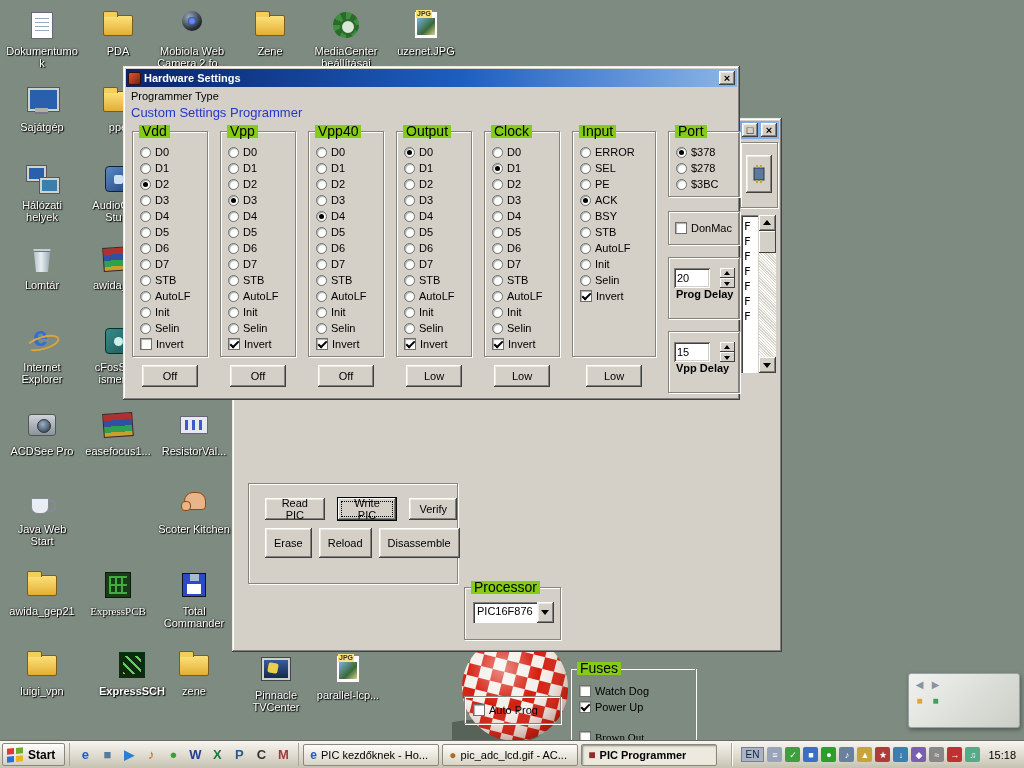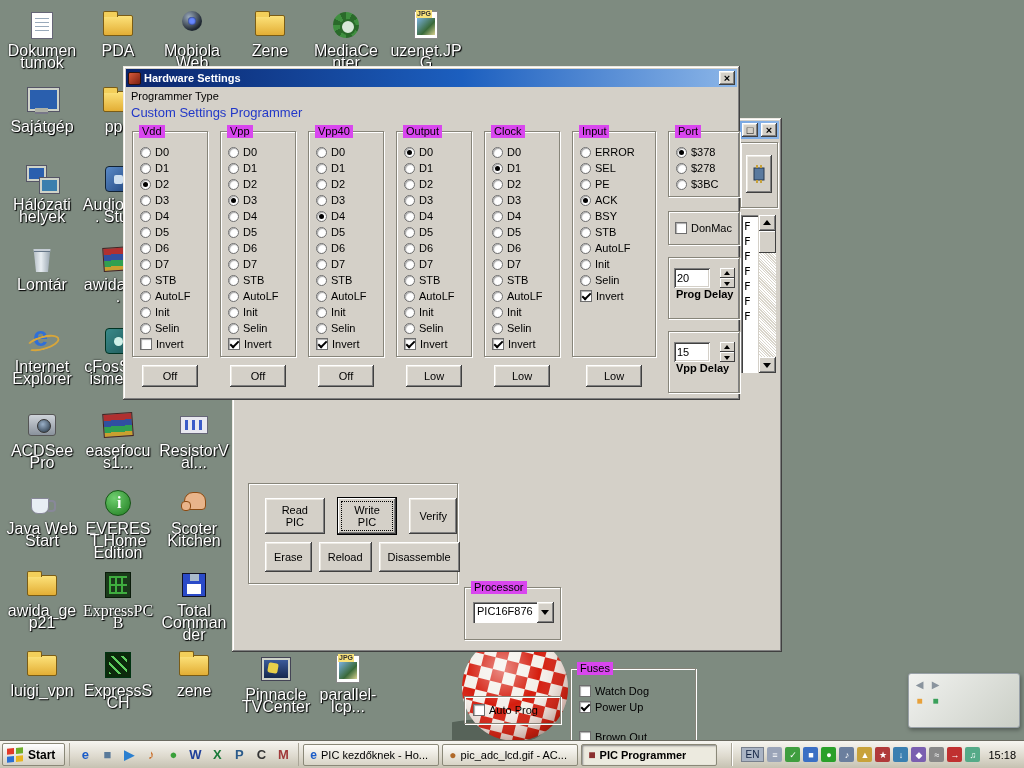--- a/index.html
+++ b/index.html
@@ -2,21 +2,21 @@
 <html><head>
 <meta charset="utf-8">
 <style>
 *{margin:0;padding:0;box-sizing:border-box;}
 html,body{width:1024px;height:768px;overflow:hidden;}
 body{font-family:"Liberation Sans",sans-serif;background:#7e8b80;position:relative;font-size:11px;}
 .abs{position:absolute;}
 
 .dicon{position:absolute;width:72px;text-align:center;cursor:pointer;z-index:2;}
 .dicon-img{width:36px;height:34px;margin:0 auto;position:relative;display:flex;align-items:center;justify-content:center;}
-.dicon-label{margin-top:3px;font-size:16px;color:#fff;text-shadow:1px 1px 1px #000,0 0 2px #000;line-height:12px;word-wrap:break-word;}
+.dicon-label{margin-top:3px;font-size:11px;color:#fff;text-shadow:1px 1px 1px #000,0 0 2px #000;line-height:12px;word-wrap:break-word;}
 .ic{position:relative;}
 .t-folder{width:30px;height:21px;background:linear-gradient(#fce27a,#e3ae35);border:1px solid #7a5c16;border-radius:1px 2px 2px 2px;}
 .t-folder::before{content:"";position:absolute;top:-5px;left:-1px;width:13px;height:5px;background:#f3cf5a;border:1px solid #7a5c16;border-bottom:none;border-radius:2px 2px 0 0;}
 .t-doc{width:22px;height:27px;background:#fff;border:1px solid #667;}
 .t-doc::before{content:"";position:absolute;left:3px;top:5px;width:14px;height:15px;background:repeating-linear-gradient(#9ab 0 1px,transparent 1px 4px);}
 .t-computer{width:28px;height:26px;}
 .t-computer::before{content:"";position:absolute;left:0;top:0;width:27px;height:19px;background:#2a5fae;border:2px solid #cfd3c8;box-shadow:0 0 0 1px #556;}
 .t-computer::after{content:"";position:absolute;left:7px;top:20px;width:13px;height:4px;background:#aeb2a6;box-shadow:0 2px 0 #778;}
 .t-network{width:30px;height:26px;}
 .t-network::before{content:"";position:absolute;left:0;top:0;width:15px;height:11px;background:#2a5fae;border:2px solid #cfd3c8;box-shadow:0 0 0 1px #556;}
@@ -62,21 +62,21 @@
 .t-pinnacle::after{content:"";position:absolute;left:4px;top:3px;width:10px;height:10px;background:#e8d04a;border-radius:2px;transform:rotate(10deg);}
 
 .win{position:absolute;background:#d4d0c8;box-shadow:inset -1px -1px 0 #404040,inset 1px 1px 0 #ece9e2,inset -2px -2px 0 #808080,inset 2px 2px 0 #fff;padding:3px;}
 .tbar{height:18px;display:flex;align-items:center;gap:3px;padding:0 2px;background:linear-gradient(90deg,#0a246a,#1c5fbf 55%,#8cb6e8);}
 .tbar-title{color:#fff;font-size:11px;font-weight:bold;flex:1;white-space:nowrap;overflow:hidden;}
 .tbar-btn{width:16px;height:14px;font-size:9px;font-weight:bold;color:#000;line-height:12px;padding:0;}
 .appicon{width:13px;height:13px;background:linear-gradient(135deg,#d85a3a,#7a1f10);border:1px solid #30110a;border-radius:2px;flex:0 0 auto;}
 .btn{background:#d4d0c8;box-shadow:inset -1px -1px 0 #404040,inset 1px 1px 0 #fff,inset -2px -2px 0 #808080,inset 2px 2px 0 #ece9e2;border:none;font-family:inherit;font-size:11px;display:inline-flex;align-items:center;justify-content:center;cursor:pointer;color:#000;}
 .btn.default{box-shadow:0 0 0 1px #000,inset -1px -1px 0 #404040,inset 1px 1px 0 #fff,inset -2px -2px 0 #808080;outline:1px dotted #000;outline-offset:-4px;}
 .gb2{position:relative;border:1px solid #87857a;box-shadow:inset 1px 1px 0 #fff,1px 1px 0 #fff;}
-.gt{position:absolute;top:-7px;left:6px;background:#d946ef;padding:0 3px;font-size:11px;line-height:13px;white-space:nowrap;}
+.gt{position:absolute;top:-7px;left:6px;background:#84cc16;padding:0 3px;font-size:14px;line-height:13px;white-space:nowrap;}
 .opt{display:flex;align-items:center;gap:4px;height:16px;font-size:11px;cursor:pointer;white-space:nowrap;}
 .radio{width:11px;height:11px;border-radius:50%;background:#fff;border:1px solid #6e6e6e;box-shadow:inset 1px 1px 1px #aaa;position:relative;flex:0 0 auto;}
 .radio.checked::after{content:"";position:absolute;left:2px;top:2px;width:5px;height:5px;background:#000;border-radius:50%;}
 .cb{width:12px;height:12px;background:#fff;border:1px solid #6e6e6e;box-shadow:inset 1px 1px 1px #aaa;position:relative;flex:0 0 auto;}
 .cb.checked::after{content:"";position:absolute;left:1px;top:2px;width:7px;height:3px;border-left:2px solid #000;border-bottom:2px solid #000;transform:rotate(-45deg);}
 .sunken{background:#fff;box-shadow:inset 1px 1px 0 #808080,inset -1px -1px 0 #fff,inset 2px 2px 0 #404040,inset -2px -2px 0 #d4d0c8;border:none;}
 
 .dlg-body{position:relative;height:284px;}
 .lbl{position:absolute;font-size:11px;}
 .prog-name{position:absolute;font-size:13px;color:#2238c8;}
@@ -91,28 +91,28 @@
 .delay-gb{height:62px;margin-top:12px;padding:10px 4px 0 5px;}
 .spinrow{display:flex;justify-content:space-between;}
 .spin-input{width:36px;height:20px;font-size:11px;padding:2px 3px;font-family:inherit;}
 .spinner{width:15px;height:20px;display:flex;flex-direction:column;}
 .sbtn{flex:1;position:relative;background:#d4d0c8;box-shadow:inset -1px -1px 0 #404040,inset 1px 1px 0 #fff;cursor:pointer;}
 .sbtn.up::after{content:"";position:absolute;left:4px;top:3px;border:3px solid transparent;border-bottom:4px solid #000;border-top:none;}
 .sbtn.dn::after{content:"";position:absolute;left:4px;top:4px;border:3px solid transparent;border-top:4px solid #000;border-bottom:none;}
 .delay-lbl{margin-left:2px;font-size:11px;font-weight:bold;}
 
 .mw-body{position:relative;height:510px;}
-.act-btn{height:36px;padding:0 10px;}
+.act-btn{height:22px;padding:0 10px;}
 .edit-btn{height:30px;padding:0 9px;}
 .combo{display:flex;margin:14px 6px 0 8px;height:21px;}
 .combo-text{flex:1;background:#fff;box-shadow:inset 1px 1px 0 #808080,inset 2px 2px 0 #404040;font-size:11px;padding:3px 0 0 4px;white-space:nowrap;overflow:hidden;}
 .combo-btn{width:17px;position:relative;}
 .combo-btn::after{content:"";position:absolute;left:4px;top:8px;border:4px solid transparent;border-top:5px solid #000;border-bottom:none;}
 .fuse-col{padding:14px 0 0 8px;display:flex;flex-direction:column;}
-.opt.gap{margin-top:14px;}
+.opt.gap{margin-top:14px;font-family:Liberation Serif, serif;}
 .hexbox{background:#fff;box-shadow:inset 1px 1px 0 #808080,inset 2px 2px 0 #404040;font-family:"DejaVu Sans Mono",monospace;font-size:11px;color:#000;padding:4px 0 0 3px;line-height:15px;overflow:hidden;}
 .sb{background:#ece9e2;background-image:repeating-linear-gradient(45deg,#fff 0 1px,#d9d5cb 1px 2px);display:flex;flex-direction:column;}
 .sb .arrow{height:16px;position:relative;background:#d4d0c8;box-shadow:inset -1px -1px 0 #404040,inset 1px 1px 0 #fff,inset -2px -2px 0 #808080;cursor:pointer;}
 .sb .arrow.up::after{content:"";position:absolute;left:4px;top:5px;border:4px solid transparent;border-bottom:5px solid #000;border-top:none;}
 .sb .arrow.dn::after{content:"";position:absolute;left:4px;top:6px;border:4px solid transparent;border-top:5px solid #000;border-bottom:none;}
 .sb-thumb{height:22px;background:#d4d0c8;box-shadow:inset -1px -1px 0 #404040,inset 1px 1px 0 #fff;cursor:grab;}
 .sb-track{flex:1;}
 .tool-btn{width:26px;height:38px;margin:12px auto 0;display:flex;}
 
 .taskbar{position:absolute;left:0;bottom:0;width:1024px;height:28px;background:linear-gradient(#f6f5f0,#dcd8cc 60%,#c6c2b2);border-top:1px solid #6a6a60;display:flex;align-items:center;padding:0 2px;gap:4px;z-index:50;}
@@ -258,26 +258,20 @@
       <div class="dicon-label">ResistorVal...</div>
     </div>
 
     <div class="dicon" style="left: 6px; top: 486px;">
       <div class="dicon-img">
         <div class="ic t-java"></div>
       </div>
       <div class="dicon-label">Java Web Start</div>
     </div>
 
-    <div class="dicon" style="left: 82px; top: 486px;">
-      <div class="dicon-img">
-        <div class="ic t-everest"></div>
-      </div>
-      <div class="dicon-label">EVEREST Home Edition</div>
-    </div>
 
     <div class="dicon" style="left: 158px; top: 486px;">
       <div class="dicon-img">
         <div class="ic t-mitten"></div>
       </div>
       <div class="dicon-label">Scoter Kitchen</div>
     </div>
 
     <div class="dicon" style="left: 6px; top: 568px;">
       <div class="dicon-img">
@@ -300,21 +294,21 @@
       <div class="dicon-label">Total Commander</div>
     </div>
 
     <div class="dicon" style="left: 6px; top: 648px;">
       <div class="dicon-img">
         <div class="ic t-folder"></div>
       </div>
       <div class="dicon-label">luigi_vpn</div>
     </div>
 
-    <div class="dicon" style="left: 82px; top: 648px;">
+    <div class="dicon" style="left: 96px; top: 648px; font-weight: bold;">
       <div class="dicon-img">
         <div class="ic t-sch"></div>
       </div>
       <div class="dicon-label">ExpressSCH</div>
     </div>
 
     <div class="dicon" style="left: 158px; top: 648px;">
       <div class="dicon-img">
         <div class="ic t-folder"></div>
       </div>

